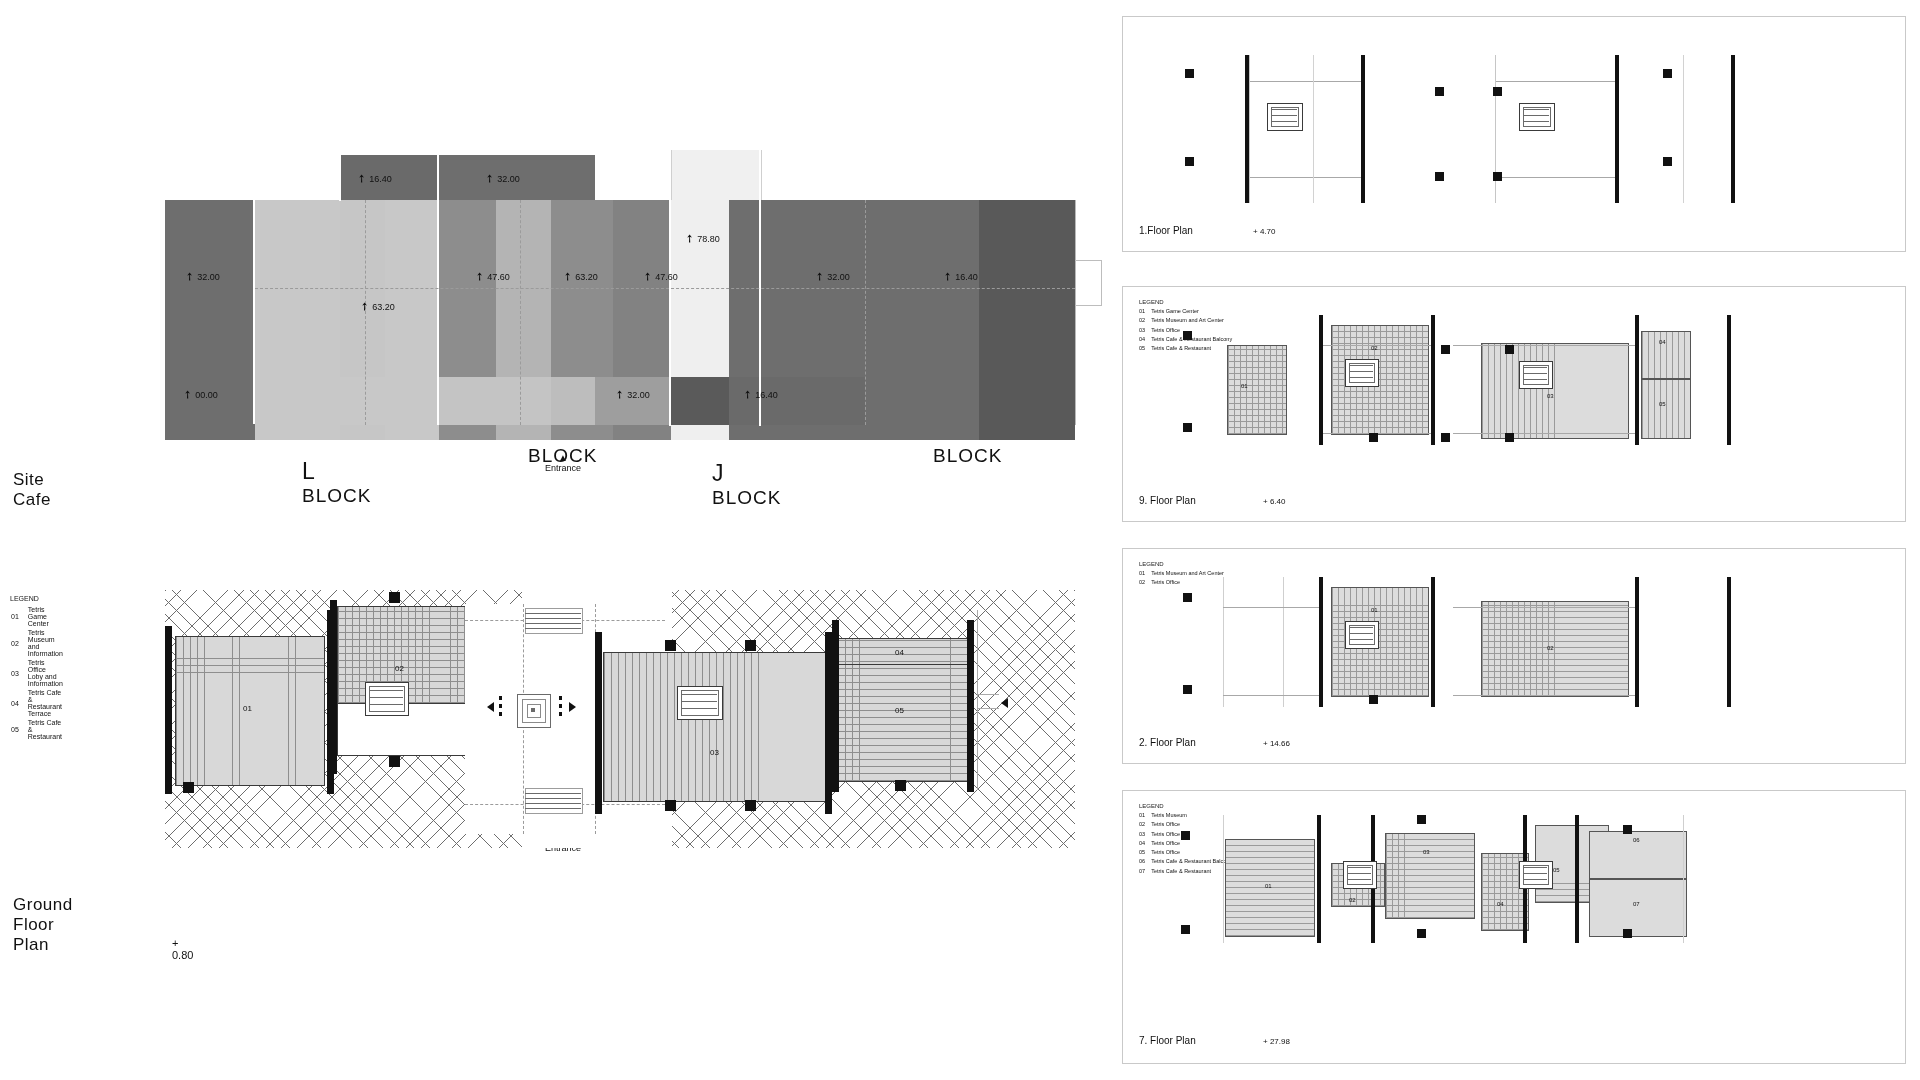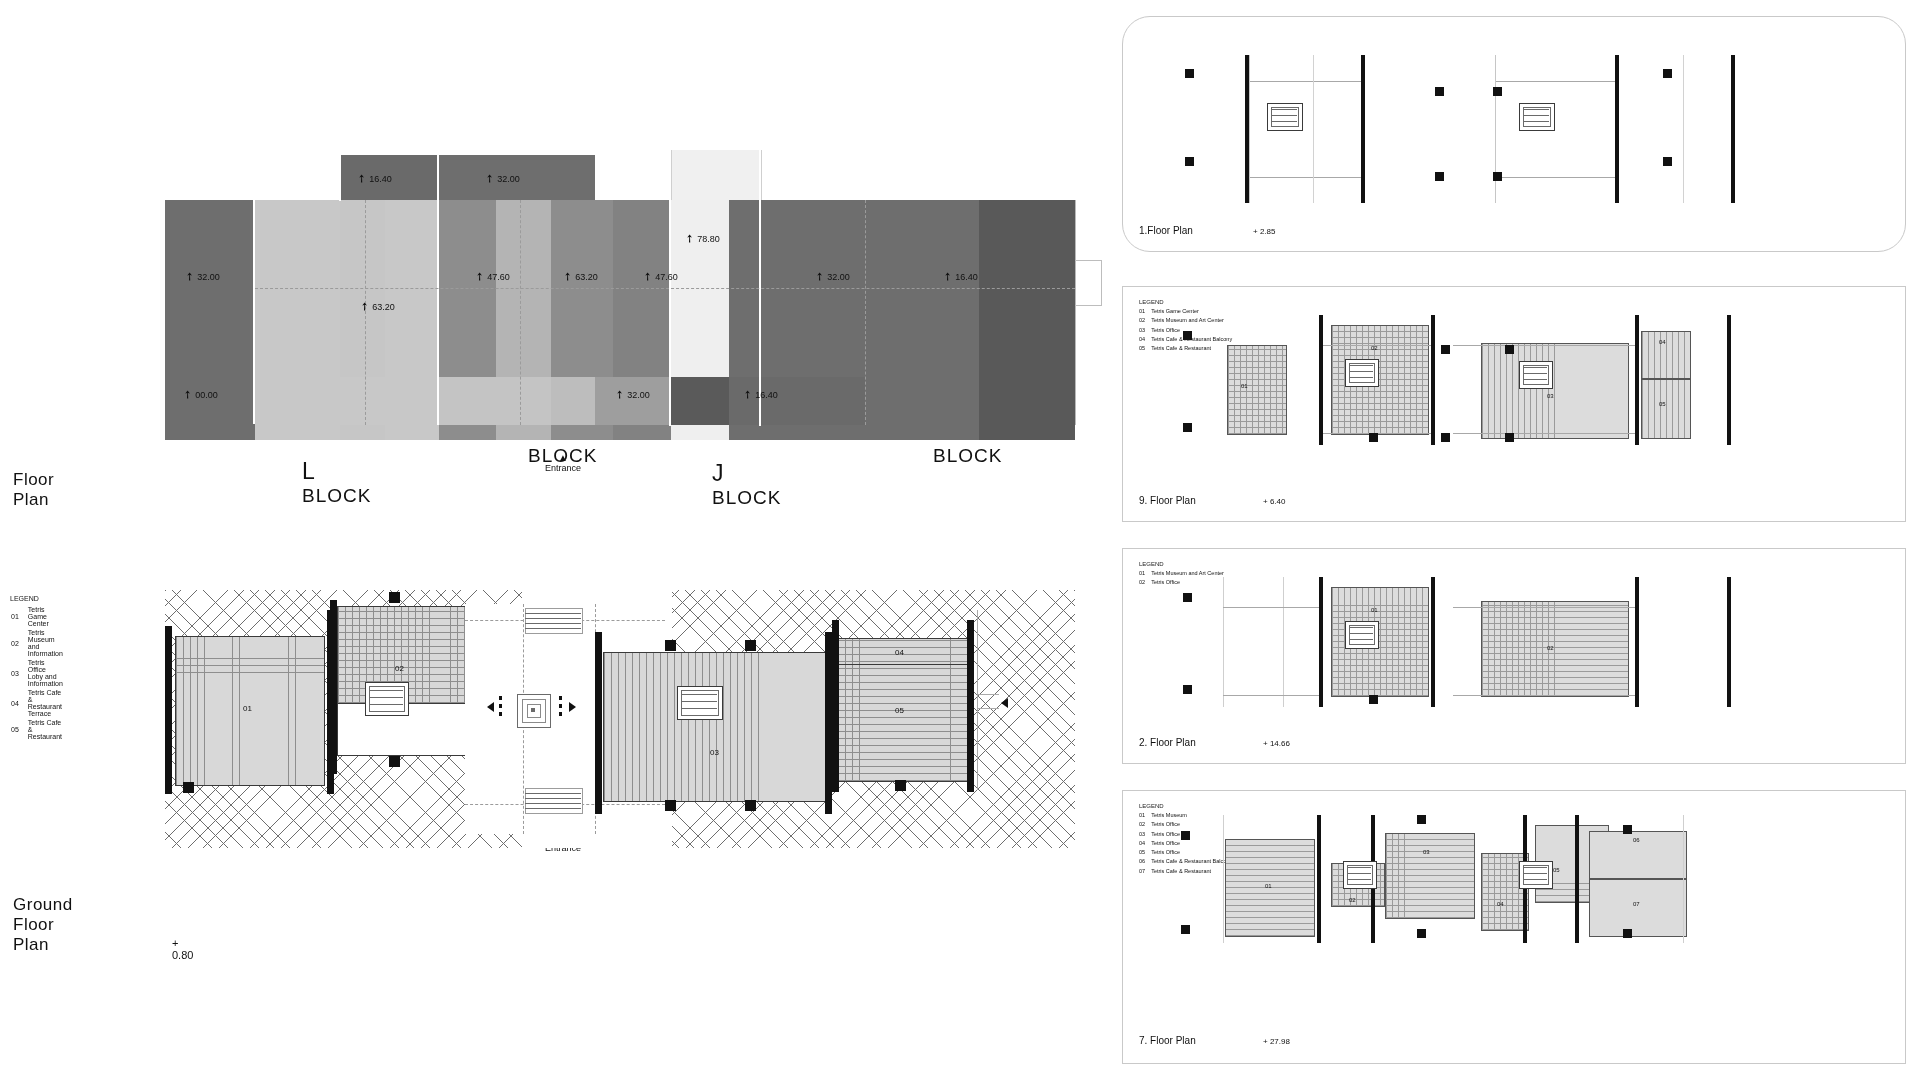--- a/index.html
+++ b/index.html
@@ -54,21 +54,21 @@
 
   .core{position:absolute;border:1px solid #3a3a3a;background:#fff;}
   .core:before{content:"";position:absolute;left:3px;top:3px;right:3px;bottom:3px;border:1px solid #6a6a6a;}
   .stairline{position:absolute;background:#6a6a6a;height:1px;}
 </style>
 </head>
 <body>
 
 <div class="abs">
 
-  <div class="abs lbl" style="left:13px;top:470px;">Floor Plan</div>
+  <div class="abs lbl" style="left:13px;top:470px;">Site Cafe</div>
 
   <div class="abs blockname" style="left:212px;top:205px;"><b>O</b> <span>BLOCK</span></div>
   <div class="abs blockname" style="left:443px;top:168px;"><b>S</b> <span>BLOCK</span></div>
   <div class="abs blockname" style="left:712px;top:170px;"><b>I</b> <span>BLOCK</span></div>
   <div class="abs blockname" style="left:302px;top:458px;"><b>L</b> <span>BLOCK</span></div>
   <div class="abs blockname" style="left:528px;top:418px;"><b>T</b> <span>BLOCK</span></div>
   <div class="abs blockname" style="left:712px;top:460px;"><b>J</b> <span>BLOCK</span></div>
   <div class="abs blockname" style="left:933px;top:418px;"><b>Z</b> <span>BLOCK</span></div>
 
   <div class="abs entr" style="left:533px;top:168px;width:60px;">
@@ -260,21 +260,21 @@
     <div class="roomno" style="left:730px;top:58px;">04</div>
     <div class="roomno" style="left:730px;top:116px;">05</div>
 
     <div class="thinline" style="left:812px;top:20px;width:1px;height:180px;background:#aaa;"></div>
     <div class="thinline" style="left:812px;top:104px;width:22px;height:1px;background:#aaa;"></div>
     <div class="thinline" style="left:812px;top:118px;width:22px;height:1px;background:#aaa;"></div>
     <div class="abs" style="left:836px;top:108px;width:0;height:0;border-top:5px solid transparent;border-bottom:5px solid transparent;border-right:7px solid #111;"></div>
   </div>
 </div>
 
-<div class="panel" style="top:16px;height:234px;border-radius:28px;">
+<div class="panel" style="top:16px;height:234px;">
   <div class="pwall" style="left:122px;top:38px;width:4px;height:148px;"></div>
   <div class="pwall" style="left:238px;top:38px;width:4px;height:148px;"></div>
   <div class="pwall" style="left:492px;top:38px;width:4px;height:148px;"></div>
   <div class="pwall" style="left:608px;top:38px;width:4px;height:148px;"></div>
   <div class="pline" style="left:126px;top:64px;width:112px;height:1px;"></div>
   <div class="pline" style="left:126px;top:160px;width:112px;height:1px;"></div>
   <div class="pline" style="left:372px;top:64px;width:120px;height:1px;"></div>
   <div class="pline" style="left:372px;top:160px;width:120px;height:1px;"></div>
   <div class="pline" style="left:126px;top:38px;width:1px;height:148px;background:#c6c6c6;"></div>
   <div class="pline" style="left:372px;top:38px;width:1px;height:148px;background:#c6c6c6;"></div>
@@ -290,21 +290,21 @@
   <div class="pcol" style="left:540px;top:140px;"></div>
   <div class="core" style="left:144px;top:86px;width:34px;height:26px;"></div>
   <div class="stairline" style="left:148px;top:92px;width:26px;"></div>
   <div class="stairline" style="left:148px;top:98px;width:26px;"></div>
   <div class="stairline" style="left:148px;top:104px;width:26px;"></div>
   <div class="core" style="left:396px;top:86px;width:34px;height:26px;"></div>
   <div class="stairline" style="left:400px;top:92px;width:26px;"></div>
   <div class="stairline" style="left:400px;top:98px;width:26px;"></div>
   <div class="stairline" style="left:400px;top:104px;width:26px;"></div>
   <div class="ptitle" style="left:16px;top:208px;">1.Floor Plan</div>
-  <div class="pelev" style="left:130px;top:210px;">+ 2.85</div>
+  <div class="pelev" style="left:130px;top:210px;">+ 4.70</div>
 </div>
 
 <div class="panel" style="top:286px;height:234px;">
   <div class="plegend" style="left:16px;top:12px;">
     <div class="hd">LEGEND</div>
     <table>
       <tbody>
           <tr>
             <td>01</td>
             <td>Tetris Game Center</td>

